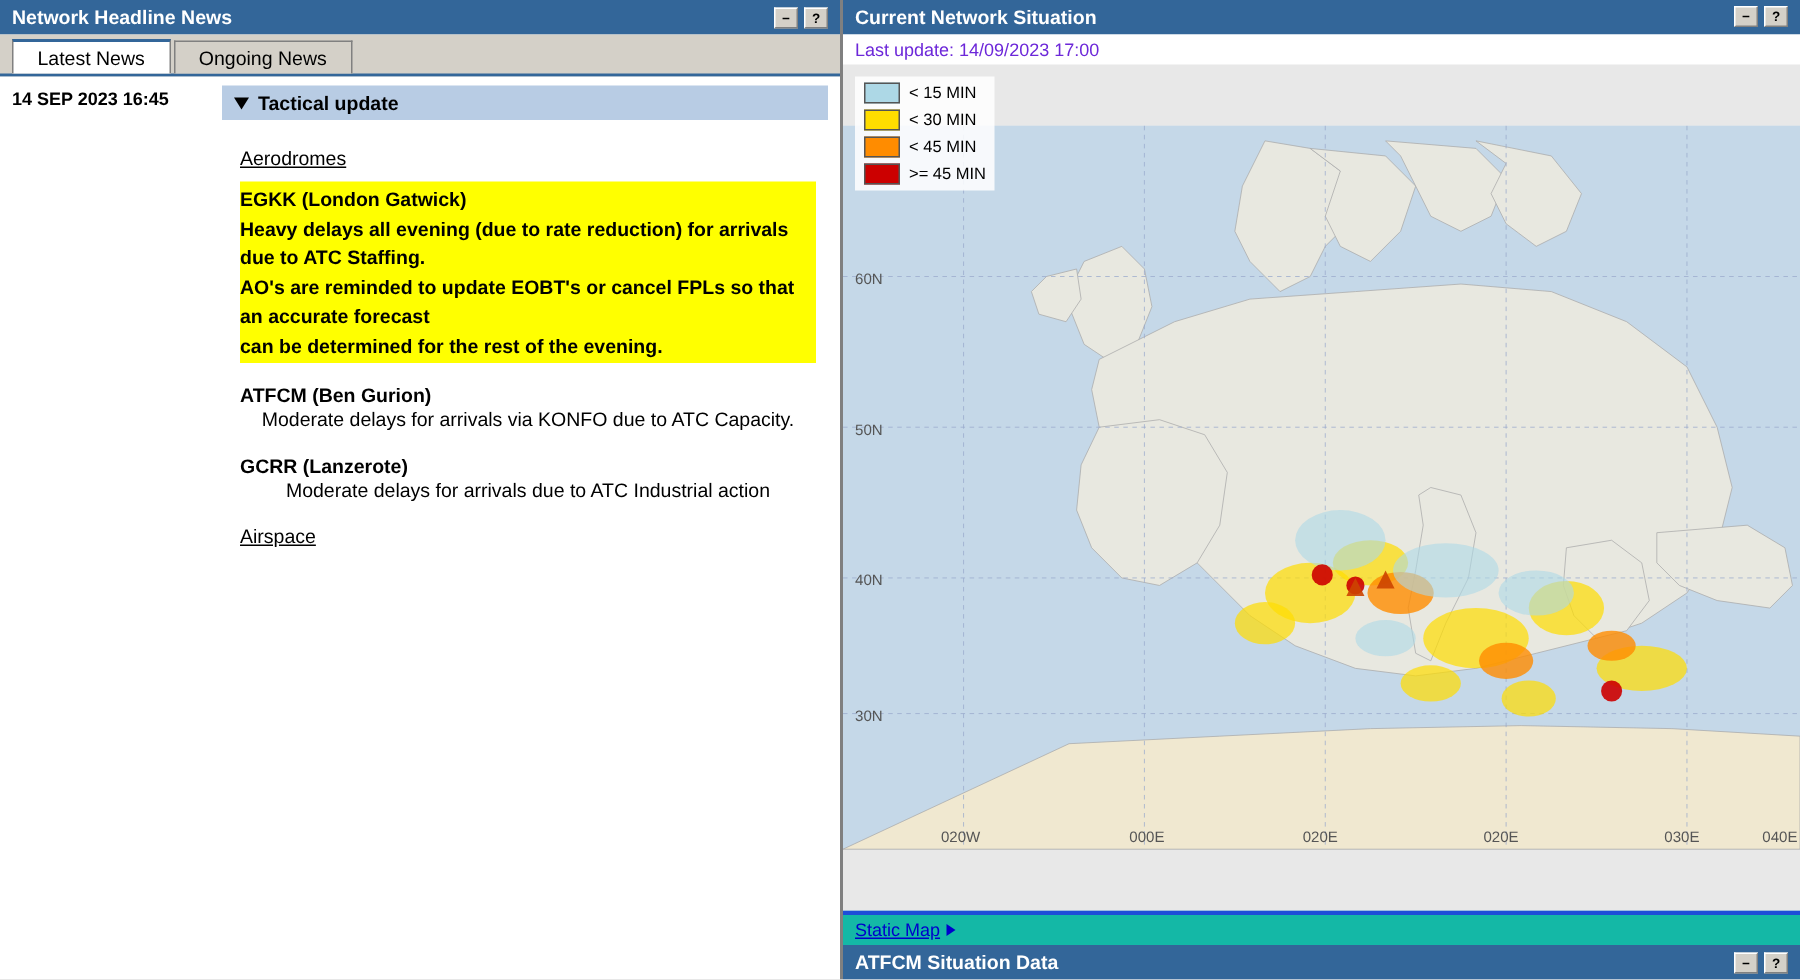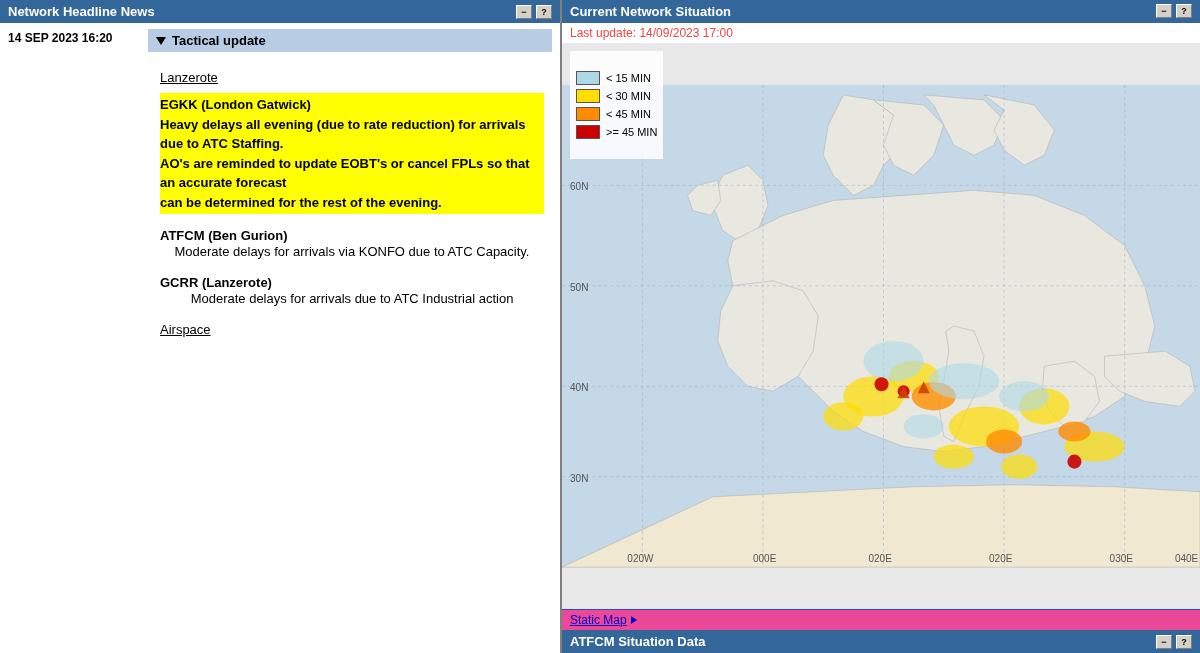--- a/index.html
+++ b/index.html
@@ -188,42 +188,42 @@
       font-weight: bold;
       font-size: 13px;
       padding: 4px 8px;
       display: flex;
       align-items: flex-start;
       justify-content: space-between;
     }
 
     .last-update {
       font-size: 12px;
-      color: #ef4444;
+      color: #6d28d9;
       padding: 3px 8px;
       background: #ffffff;
     }
 
     .map-area {
       flex: 1;
       position: relative;
       background: #e8e8e8;
       overflow: hidden;
     }
 
     .legend {
       position: absolute;
       top: 8px;
       left: 8px;
       display: flex;
       flex-direction: column;
       gap: 4px;
       z-index: 10;
       background: rgba(255,255,255,0.85);
-      padding: 20px 6px;
+      padding: 4px 6px;
     }
 
     .legend-item {
       display: flex;
       align-items: center;
       gap: 6px;
       font-size: 11px;
     }
 
     .legend-color {
@@ -236,24 +236,24 @@
       width: 100%;
       height: 100%;
     }
 
     .map-label {
       font-size: 10px;
       fill: #555;
     }
 
     .static-map-bar {
-      background: #ec4899;
+      background: #14b8a6;
       padding: 3px 8px;
       font-size: 12px;
-      border-top: 1px solid #1d4ed8;
+      border-top: 3px solid #1d4ed8;
       display: flex;
       align-items: center;
       gap: 4px;
       color: #0000cc;
       cursor: pointer;
       text-decoration: underline;
     }
 
     .static-arrow {
       display: inline-block;
@@ -290,32 +290,40 @@
 
   <div class="left-panel">
     <div class="panel-title-bar">
       <span class="title-text">Network Headline News</span>
       <div class="panel-title-controls">
         <div class="win-btn">−</div>
         <div class="win-btn">?</div>
       </div>
     </div>
 
+    <div class="tab-bar">
+      <div class="tab active">
+        <span>Latest News</span>
+      </div>
+      <div class="tab">
+        <span>Ongoing News</span>
+      </div>
+    </div>
 
     <div class="news-content">
       <div class="news-date-row">
-        <span class="news-date">14 SEP 2023 16:20</span>
+        <span class="news-date">14 SEP 2023 16:45</span>
         <div class="tactical-bar">
           <span class="triangle-down"></span>
           <span>Tactical update</span>
         </div>
       </div>
 
       <div class="news-body">
-        <div class="section-heading">Lanzerote</div>
+        <div class="section-heading">Aerodromes</div>
 
         <div class="aerodrome-entry">
           <div class="highlight-block">
             <span>EGKK (London Gatwick)<br>Heavy delays all evening (due to rate reduction) for arrivals due to ATC Staffing.<br>AO's are reminded to update EOBT's or cancel FPLs so that an accurate forecast<br>can be determined for the rest of the evening.</span>
           </div>
         </div>
 
         <div class="aerodrome-entry">
           <div class="aerodrome-name">ATFCM (Ben Gurion)</div>
           <div class="aerodrome-desc">Moderate delays for arrivals via KONFO due to ATC Capacity.</div>

